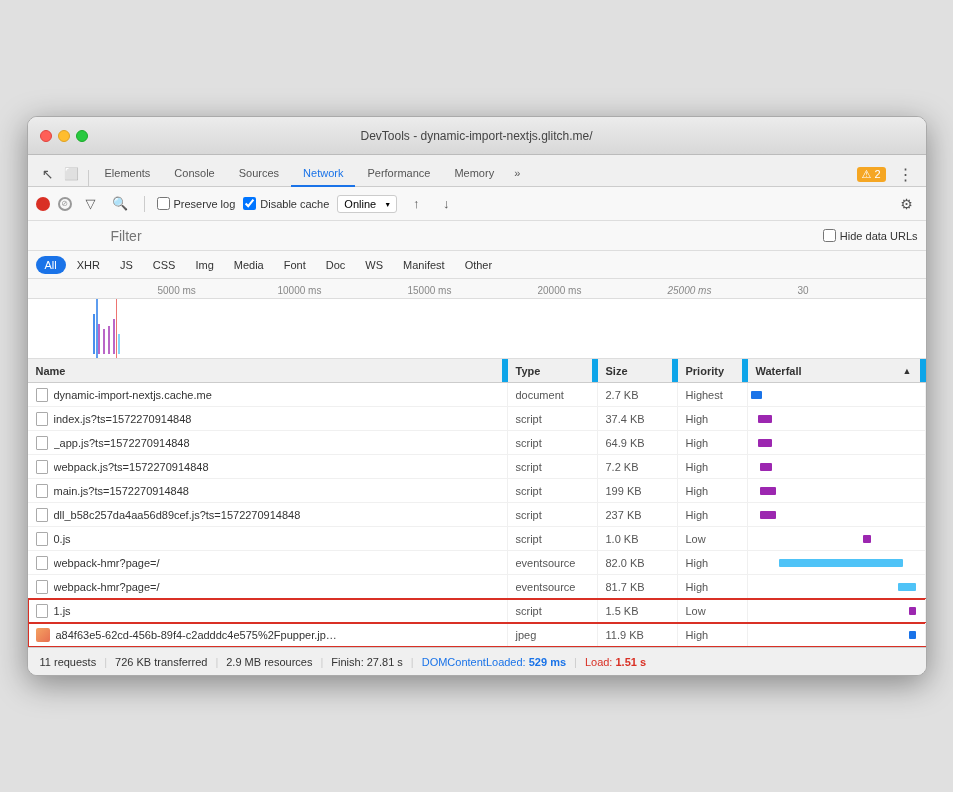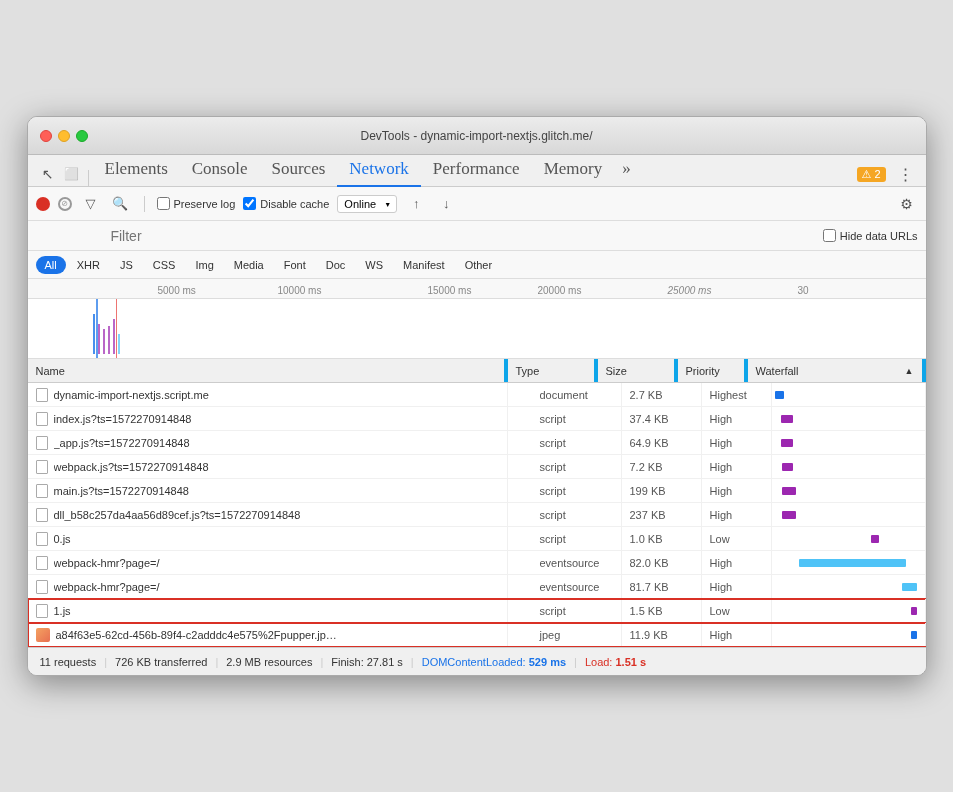--- a/index.html
+++ b/index.html
@@ -65,26 +65,25 @@
     .tabs-bar {
       background: #f0f0f0;
       border-bottom: 1px solid #ccc;
       display: flex;
       align-items: flex-end;
       padding: 0 8px;
       height: 32px;
     }
     .tab {
       padding: 6px 12px;
-      font-size: 17px;
+      font-size: 11px;
       color: #555;
       cursor: pointer;
       border-bottom: 2px solid transparent;
       margin-bottom: -1px;
-      font-family: Liberation Serif, serif;
     }
     .tab.active {
       color: #1a73e8;
       border-bottom: 2px solid #1a73e8;
       font-weight: 500;
     }
     .tab-more {
       padding: 6px 8px;
       color: #555;
       cursor: pointer;
@@ -275,23 +274,23 @@
       background: #f0f0f0;
       border-bottom: 1px solid #ccc;
       display: flex;
       align-items: center;
       height: 24px;
       padding: 0;
     }
     .th {
       padding: 8px 8px;
       font-size: 11px;
-      font-weight: 400;
+      font-weight: 700;
       color: #333;
-      border-right: 4px solid #0ea5e9;
+      border-right: 6px solid #0ea5e9;
       height: 100%;
       display: flex;
       align-items: center;
       cursor: pointer;
     }
     .th-name { flex: 0 0 480px; }
     .th-type { flex: 0 0 90px; }
     .th-size { flex: 0 0 80px; }
     .th-priority { flex: 0 0 70px; }
     .th-waterfall { flex: 1; display: flex; align-items: center; justify-content: space-between; }
@@ -322,21 +321,21 @@
       display: flex;
       align-items: center;
       overflow: hidden;
       white-space: nowrap;
       text-overflow: ellipsis;
     }
     .td-name {
       flex: 0 0 480px;
       gap: 6px;
     }
-    .td-type { flex: 0 0 90px; color: #555; margin-left: 24px; }
+    .td-type { flex: 0 0 90px; color: #555; }
     .td-size { flex: 0 0 80px; color: #555; }
     .td-priority { flex: 0 0 70px; color: #555; }
     .td-waterfall { flex: 1; position: relative; overflow: hidden; }
     .file-icon {
       width: 12px;
       height: 14px;
       border: 1px solid #aaa;
       border-radius: 1px;
       flex-shrink: 0;
       position: relative;
@@ -467,21 +466,21 @@
     <div class="type-btn">Font</div>
     <div class="type-btn">Doc</div>
     <div class="type-btn">WS</div>
     <div class="type-btn">Manifest</div>
     <div class="type-btn">Other</div>
   </div>
 
   <div class="timeline-ruler">
     <span class="ruler-tick" style="left: 130px;">5000 ms</span>
     <span class="ruler-tick" style="left: 250px; margin-top: 28px;">10000 ms</span>
-    <span class="ruler-tick" style="left: 400px; text-align: center;">15000 ms</span>
+    <span class="ruler-tick" style="left: 380px; text-align: center;">15000 ms</span>
     <span class="ruler-tick" style="left: 510px;">20000 ms</span>
     <span class="ruler-tick" style="left: 640px; font-style: italic;">25000 ms</span>
     <span class="ruler-tick" style="left: 770px;">30</span>
   </div>
 
   <div class="timeline-chart">
 
     <div style="position:absolute; left:68px; top:0; bottom:0; width:2px; background:#1a73e8; opacity:0.7;"></div>
     <div style="position:absolute; left:88px; top:0; bottom:0; width:1px; background:#e53935; opacity:0.7;"></div>
 
@@ -501,21 +500,21 @@
     <div class="th th-waterfall">
       <span>Waterfall</span>
       <span class="sort-arrow">▲</span>
     </div>
   </div>
 
   <div class="table-body" id="table-body" style="max-height: 300px; overflow-y:auto;">
   <div class="table-row">
         <div class="td td-name">
           <div class="file-icon"></div>
-          <span style="overflow: hidden; text-overflow: ellipsis; white-space: nowrap;">dynamic-import-nextjs.script.me</span>
+          <span style="overflow: hidden; text-overflow: ellipsis; white-space: nowrap;">dynamic-import-nextjs.cache.me</span>
         </div>
         <div class="td td-type">document</div>
         <div class="td td-size">2.7 KB</div>
         <div class="td td-priority">Highest</div>
         <div class="td td-waterfall">
           <div class="waterfall-bar" style="left: 2%; width: 6%; background: rgb(26, 115, 232); min-width: 2px;"></div>
         </div>
       </div>
       <div class="table-row">
         <div class="td td-name">

